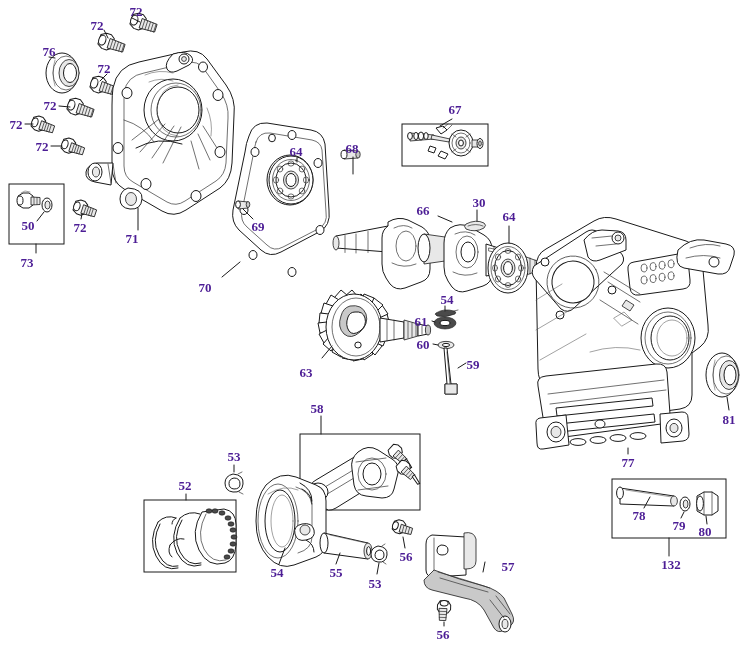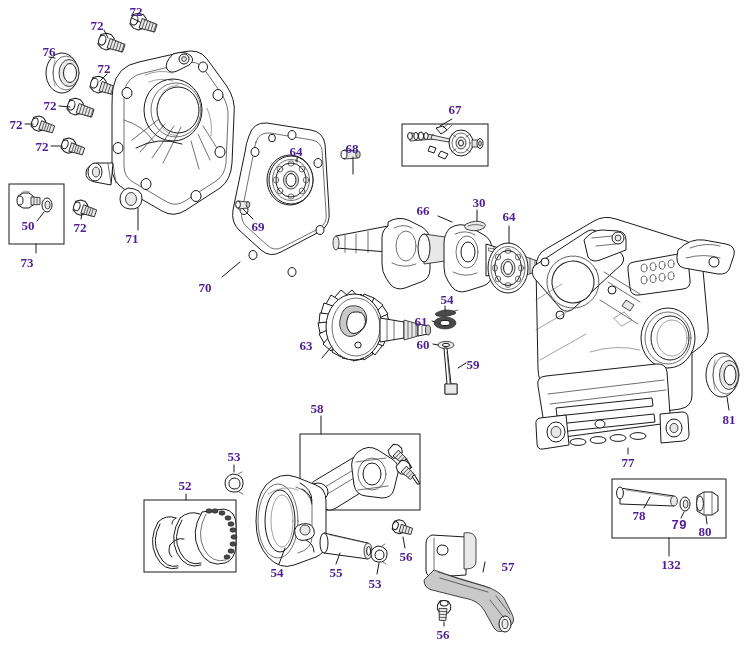--- a/index.html
+++ b/index.html
@@ -664,31 +664,31 @@
     <div class="callout" style="left:352px; top:148px;">68</div>
     <div class="callout" style="left:258px; top:226px;">69</div>
     <div class="callout" style="left:455px; top:109px;">67</div>
     <div class="callout" style="left:423px; top:210px;">66</div>
     <div class="callout" style="left:479px; top:202px;">30</div>
     <div class="callout" style="left:509px; top:216px;">64</div>
     <div class="callout" style="left:447px; top:299px;">54</div>
     <div class="callout" style="left:421px; top:321px;">61</div>
     <div class="callout" style="left:423px; top:344px;">60</div>
     <div class="callout" style="left:473px; top:364px;">59</div>
-    <div class="callout" style="left:306px; top:345px;">63</div>
+    <div class="callout" style="left:306px; top:372px;">63</div>
     <div class="callout" style="left:317px; top:408px;">58</div>
     <div class="callout" style="left:234px; top:456px;">53</div>
     <div class="callout" style="left:185px; top:485px;">52</div>
     <div class="callout" style="left:277px; top:572px;">54</div>
     <div class="callout" style="left:336px; top:572px;">55</div>
     <div class="callout" style="left:375px; top:583px;">53</div>
     <div class="callout" style="left:406px; top:556px;">56</div>
     <div class="callout" style="left:443px; top:634px;">56</div>
     <div class="callout" style="left:492px; top:566px;margin-left:16px;">57</div>
     <div class="callout" style="left:628px; top:462px;">77</div>
     <div class="callout" style="left:729px; top:419px;">81</div>
     <div class="callout" style="left:639px; top:515px;">78</div>
-    <div class="callout" style="left:679px; top:525px;font-family:Liberation Mono, monospace;">79</div>
+    <div class="callout" style="left:679px; top:525px;">79</div>
     <div class="callout" style="left:705px; top:531px;">80</div>
     <div class="callout" style="left:671px; top:564px;">132</div>
   </div>
 
 </div>
 
 </body></html>

